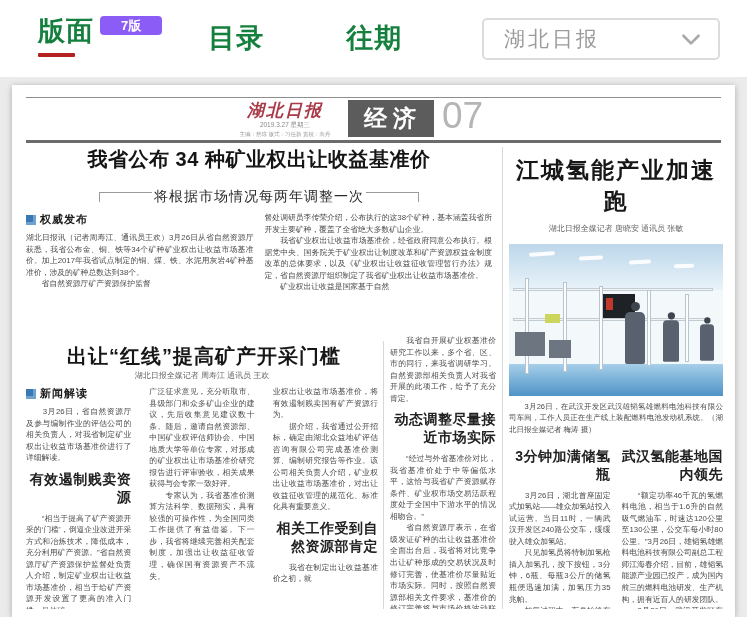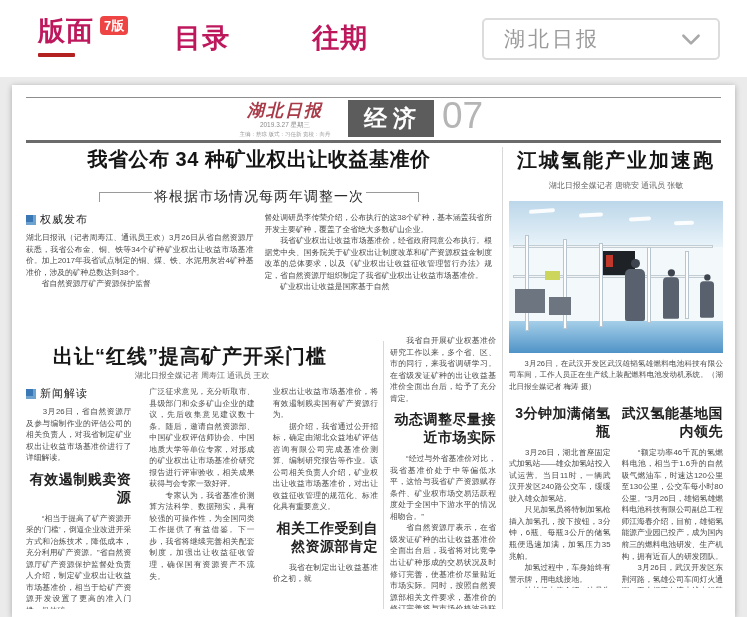--- a/index.html
+++ b/index.html
@@ -8,25 +8,25 @@
     background:#ebebeb;
     font-family:"Liberation Sans","DejaVu Sans",sans-serif;
     -webkit-font-smoothing:antialiased;
   }
   
   .topbar{
     height:77px;background:#ffffff;display:flex;align-items:center;
     position:relative;
   }
   .tab{display:flex;align-items:flex-start;cursor:pointer;}
-  .tab-label{font-size:27px;font-weight:700;color:#be185d;letter-spacing:1px;line-height:1;}
+  .tab-label{font-size:27px;font-weight:700;color:#15803d;letter-spacing:1px;line-height:1;}
   .tab-banmian{margin-left:38px;position:relative;padding-bottom:14px;}
   .badge{
-    margin-left:6px;margin-top:-2px;background:#ef4444;color:#fff;
-    font-size:13px;font-weight:700;padding:3px 4px;border-radius:4px;line-height:1;
+    margin-left:6px;margin-top:-2px;background:#8b5cf6;color:#fff;
+    font-size:13px;font-weight:700;padding:3px 21px;border-radius:4px;line-height:1;
   }
   .active-underline{
     position:absolute;left:0;bottom:2px;width:37px;height:4px;background:#b42121;border-radius:1px;
   }
   .tab-mulu{margin-left:46px;}
   .tab-wangqi{margin-left:82px;}
   .dropdown{
     margin-left:auto;margin-right:27px;width:238px;height:42px;
     border:2px solid #dcdcdc;border-radius:5px;display:flex;align-items:center;
     padding:0 14px 0 20px;box-sizing:border-box;cursor:pointer;background:#fff;
@@ -66,39 +66,39 @@
   .bracket{width:52px;height:9px;}
   .bracket-l{border-top:1px solid #9a9a9a;border-left:1px solid #9a9a9a;}
   .bracket-r{border-top:1px solid #9a9a9a;border-right:1px solid #9a9a9a;}
   
   .body-text{
     font-size:7.8px;line-height:1.48;color:#4b4b4b;text-align:justify;
     white-space:pre-line;word-break:break-all;
   }
   .tag-row{display:flex;align-items:center;gap:4px;margin-bottom:5px;}
   .tag-sq{width:10px;height:10px;background:#3a78b5;box-shadow:inset -3px -3px 0 #6fa3cf;}
-  .tag-label{font-size:11px;font-weight:400;color:#1c1c1c;letter-spacing:1px;}
+  .tag-label{font-size:11px;font-weight:700;color:#1c1c1c;letter-spacing:1px;}
   .inner-subhead{
     font-size:14px;font-weight:700;color:#222;text-align:right;margin:7px 0 6px 0;letter-spacing:0.5px;
   }
   .top-cols{position:absolute;top:127px;left:14px;width:466px;height:127px;display:flex;gap:11px;overflow:hidden;}
   .top-col{flex:1;overflow:hidden;}
   .mid-headline{
-    position:absolute;top:258px;left:2px;width:352px;text-align:center;
+    position:absolute;top:258px;left:16px;width:352px;text-align:center;
     font-size:20px;font-weight:800;color:#171717;letter-spacing:1px;cursor:pointer;
   }
   .mid-byline{position:absolute;top:285px;left:14px;width:352px;text-align:center;font-size:8px;color:#666;}
   .bottom-cols{position:absolute;top:301px;left:14px;width:352px;height:223px;display:flex;gap:18px;overflow:hidden;}
   .bottom-col{flex:1;overflow:hidden;}
   .col4{position:absolute;top:250px;left:378px;width:106px;height:274px;overflow:hidden;}
   .vrule1{position:absolute;top:256px;left:371px;bottom:8px;width:1px;background:#d8d8d8;}
   .vrule2{position:absolute;top:62px;left:490px;bottom:8px;width:1px;background:#d8d8d8;}
   
   .right-region{position:absolute;top:62px;left:497px;width:214px;height:462px;overflow:hidden;}
-  .right-headline{font-size:20px;font-weight:800;color:#171717;text-align:center;letter-spacing:2px;cursor:pointer;}
+  .right-headline{font-size:23px;font-weight:800;color:#171717;text-align:center;letter-spacing:2px;margin-top:8px;cursor:pointer;}
   .right-byline{font-size:8px;color:#666;text-align:center;margin-top:6px;}
   .photo{
     position:relative;margin-top:10px;width:214px;height:152px;background:#eef5fa;overflow:hidden;cursor:pointer;
   }
   .ph-ceiling{position:absolute;top:0;left:0;right:0;height:46px;
     background:linear-gradient(#bcd7ea,#e9f3f9);}
   .ph-light{position:absolute;background:#ffffff;border-radius:2px;opacity:.9;}
   .ph-floor{position:absolute;bottom:0;left:0;right:0;height:32px;
     background:linear-gradient(#a6cfe9,#4f93c7);}
   .ph-mid{position:absolute;top:46px;left:0;right:0;bottom:32px;background:#f3f8fb;}
@@ -194,21 +194,21 @@
       </div>
       <div class="bottom-col">
         <div class="body-text">业权出让收益市场基准价，将有效遏制贱卖国有矿产资源行为。
 　　据介绍，我省通过公开招标，确定由湖北众益地矿评估咨询有限公司完成基准价测算、编制研究报告等作业。该公司相关负责人介绍，矿业权出让收益市场基准价，对出让收益征收管理的规范化、标准化具有重要意义。</div>
         <div class="inner-subhead">相关工作受到自然资源部肯定</div>
         <div class="body-text">　　我省在制定出让收益基准价之初，就</div>
       </div>
     </div>
 
     <div class="col4">
-      <div class="body-text">　　我省自开展矿业权基准价研究工作以来，多个省、区、市的同行，来我省调研学习。在省级发证矿种的出让收益基准价全面出台后，给予了充分肯定。</div>
+      <div class="body-text">　　我省自开展矿业权基准价研究工作以来，多个省、区、市的同行，来我省调研学习。自然资源部相关负责人对我省开展的此项工作，给予了充分肯定。</div>
       <div class="inner-subhead">动态调整尽量接近市场实际</div>
       <div class="body-text">　　“经过与外省基准价对比，我省基准价处于中等偏低水平，这恰与我省矿产资源赋存条件、矿业权市场交易活跃程度处于全国中下游水平的情况相吻合。”
 　　省自然资源厅表示，在省级发证矿种的出让收益基准价全面出台后，我省将对比竞争出让矿种形成的交易状况及时修订完善，使基准价尽量贴近市场实际。同时，按照自然资源部相关文件要求，基准价的修订完善将与市场价格波动联动，根据情况实行动态调整，原则上两年更新一次，当矿产品销售价格波动较大时，及时进行调整、更新。
 　　2019年我省将在已发布38个矿种基准价的基础上，全面开展市、县级发证矿种的矿业权出让收益市场基准价制定工作，为下一步矿业权出让收益评估、矿产资源规划编制提供参考，以期实现出让矿种、出让范围、出让行为全覆盖的整体目标。</div>
     </div>
 
     <div class="vrule1"></div>
     <div class="vrule2"></div>
 
     <div class="right-region">

